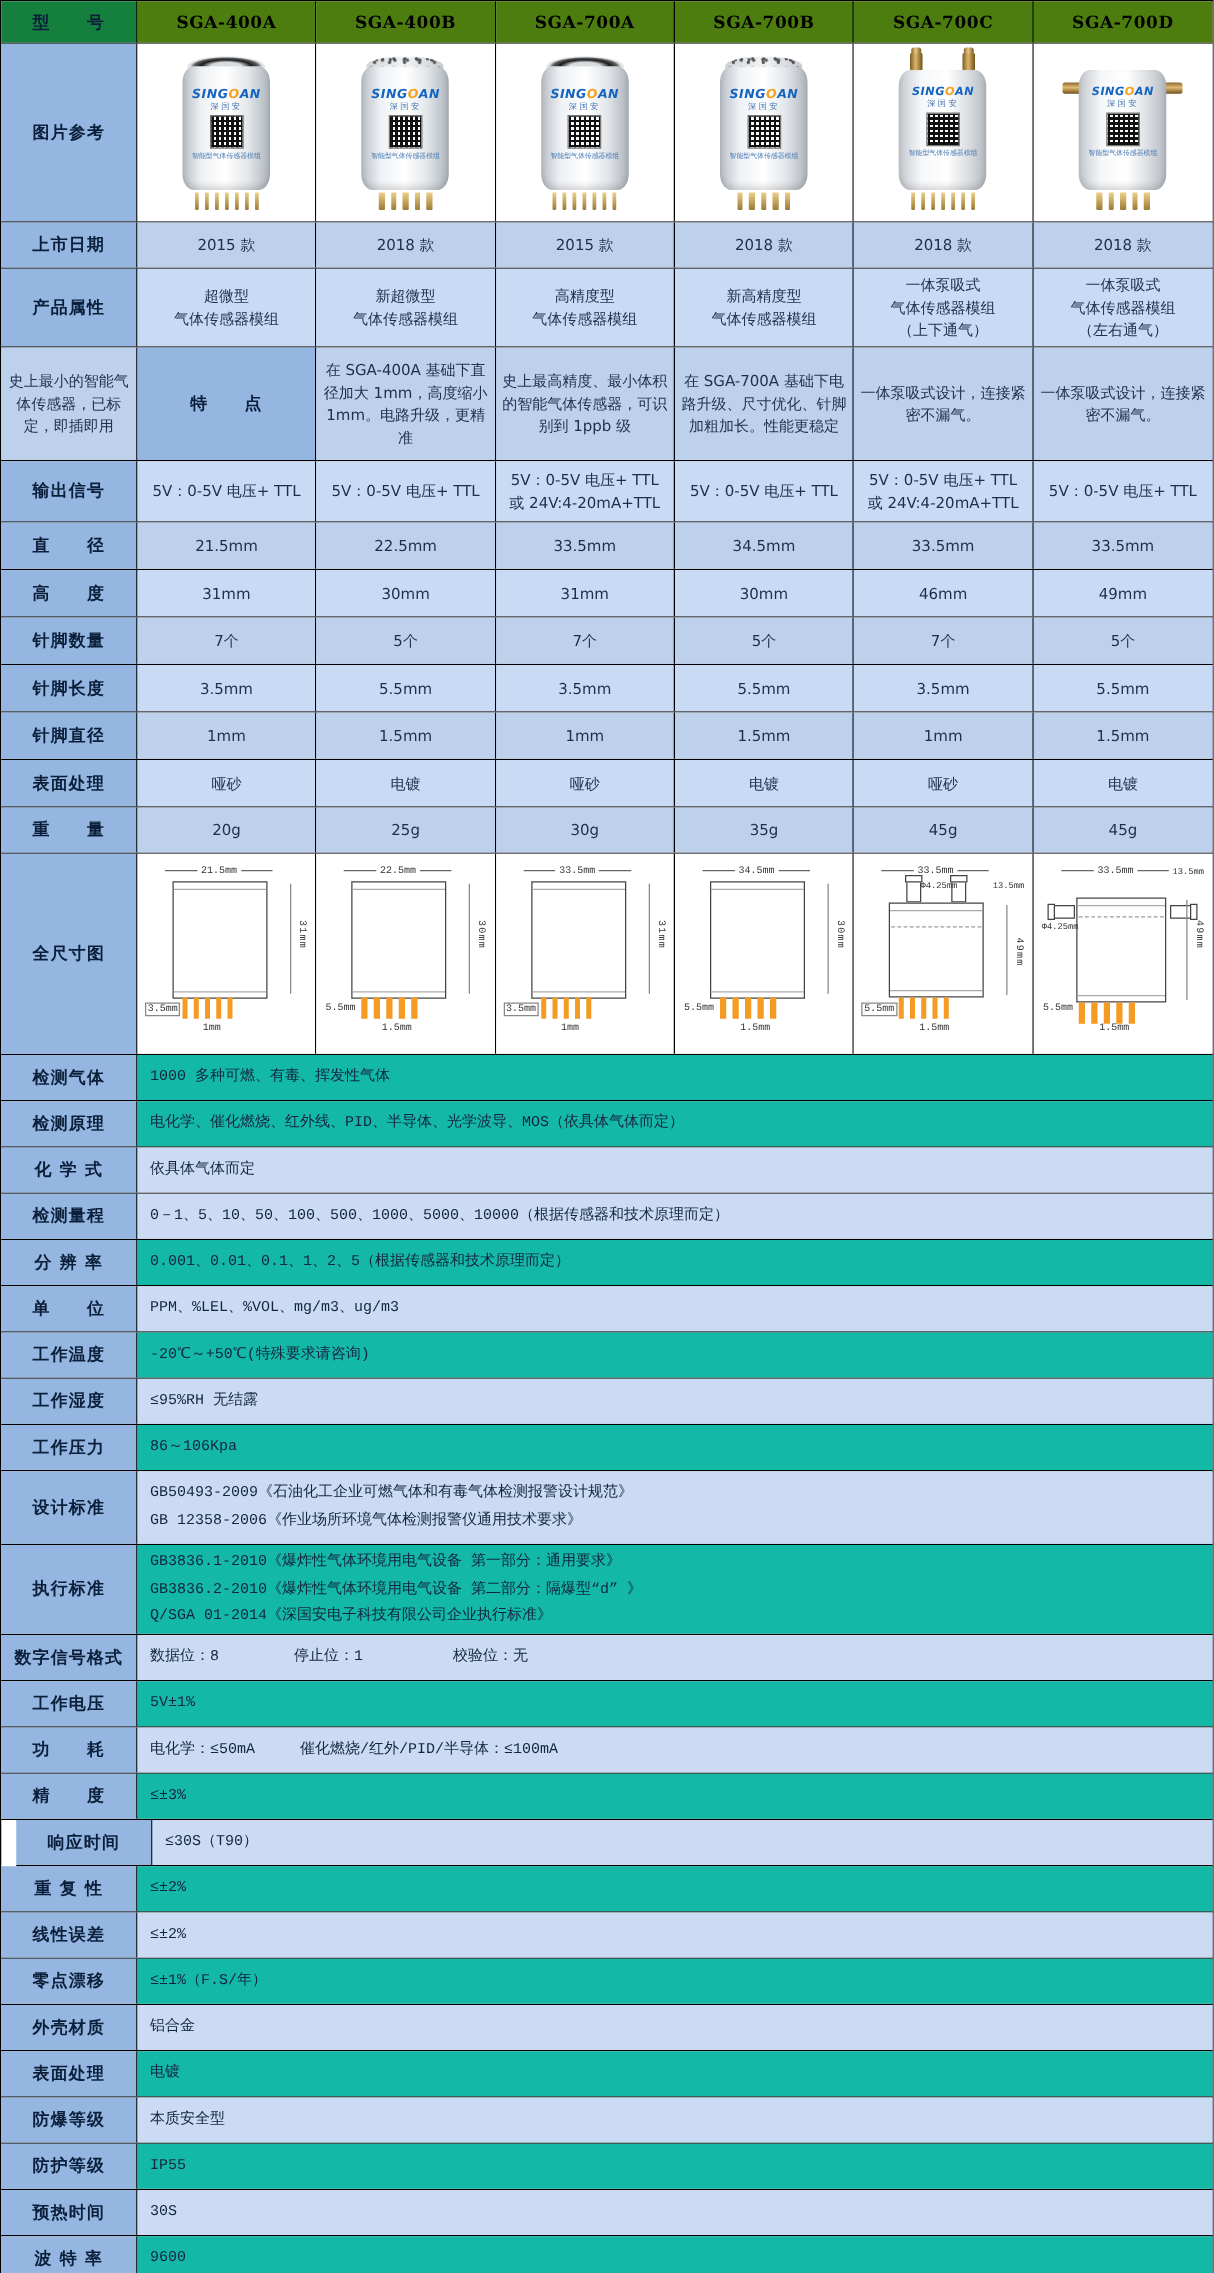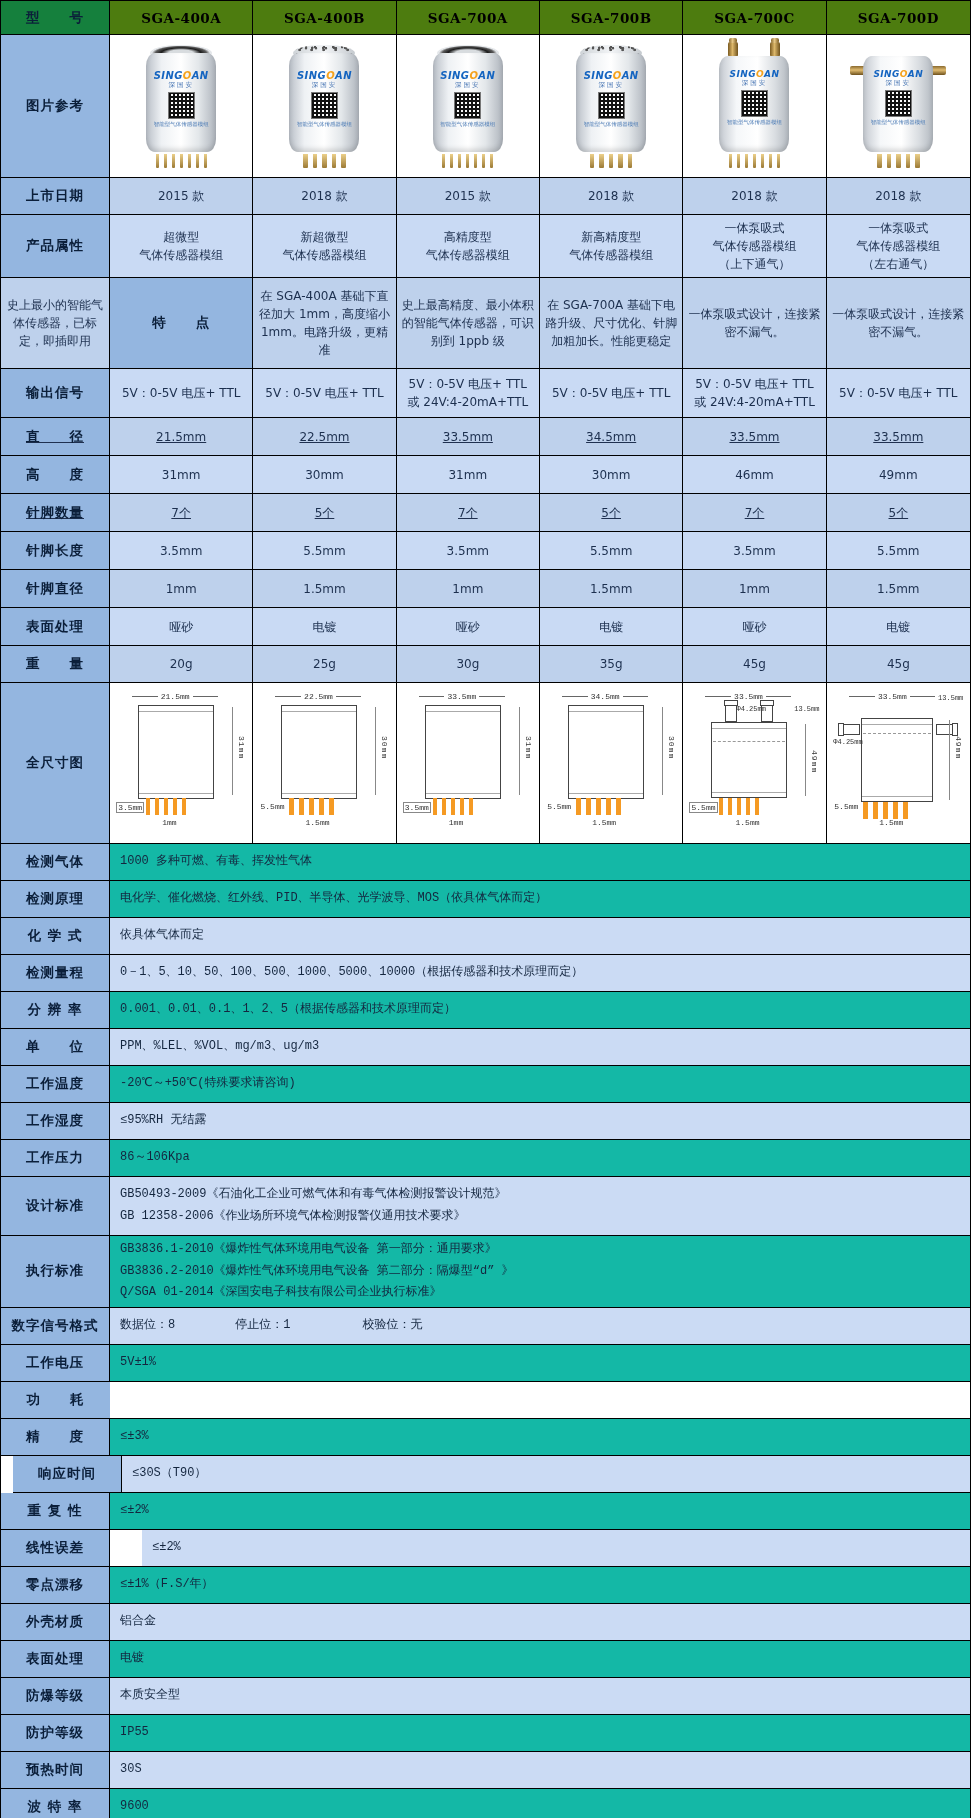--- a/index.html
+++ b/index.html
@@ -262,39 +262,39 @@
       <div class="cell label-cell">输出信号</div>
       <div class="cell val-cell shade-b">5V：0-5V 电压+ TTL</div>
       <div class="cell val-cell shade-b">5V：0-5V 电压+ TTL</div>
       <div class="cell val-cell shade-b">5V：0-5V 电压+ TTL
 或 24V:4-20mA+TTL</div>
       <div class="cell val-cell shade-b">5V：0-5V 电压+ TTL</div>
       <div class="cell val-cell shade-b">5V：0-5V 电压+ TTL
 或 24V:4-20mA+TTL</div>
       <div class="cell val-cell shade-b">5V：0-5V 电压+ TTL</div>
     </div>
-    <div class="row" style="min-height: 37px; text-decoration: underline;">
+    <div class="row" style="min-height: 37px;">
       <div class="cell label-cell">直　　径</div>
       <div class="cell val-cell shade-a">21.5mm</div>
       <div class="cell val-cell shade-a">22.5mm</div>
       <div class="cell val-cell shade-a">33.5mm</div>
       <div class="cell val-cell shade-a">34.5mm</div>
       <div class="cell val-cell shade-a">33.5mm</div>
       <div class="cell val-cell shade-a">33.5mm</div>
     </div>
     <div class="row" style="min-height: 37px;">
       <div class="cell label-cell">高　　度</div>
       <div class="cell val-cell shade-b">31mm</div>
       <div class="cell val-cell shade-b">30mm</div>
       <div class="cell val-cell shade-b">31mm</div>
       <div class="cell val-cell shade-b">30mm</div>
       <div class="cell val-cell shade-b">46mm</div>
       <div class="cell val-cell shade-b">49mm</div>
     </div>
-    <div class="row" style="min-height: 37px; text-decoration: underline;">
+    <div class="row" style="min-height: 37px;">
       <div class="cell label-cell">针脚数量</div>
       <div class="cell val-cell shade-a">7个</div>
       <div class="cell val-cell shade-a">5个</div>
       <div class="cell val-cell shade-a">7个</div>
       <div class="cell val-cell shade-a">5个</div>
       <div class="cell val-cell shade-a">7个</div>
       <div class="cell val-cell shade-a">5个</div>
     </div>
     <div class="row" style="min-height: 37px;">
       <div class="cell label-cell">针脚长度</div>
@@ -511,34 +511,35 @@
     <div class="row full" style="min-height: 36px;">
       <div class="cell label-cell">数字信号格式</div>
       <div class="cell full-val fshade-b">数据位：8　　　　　停止位：1　　　　　　校验位：无</div>
     </div>
     <div class="row full" style="min-height: 36px;">
       <div class="cell label-cell">工作电压</div>
       <div class="cell full-val fshade-a">5V±1%</div>
     </div>
     <div class="row full" style="min-height: 36px;">
       <div class="cell label-cell">功　　耗</div>
+      <div class="cell full-val fshade-b">电化学：≤50mA　　　催化燃烧/红外/PID/半导体：≤100mA</div>
     </div>
     <div class="row full" style="min-height: 36px;">
       <div class="cell label-cell">精　　度</div>
       <div class="cell full-val fshade-a">≤±3%</div>
     </div>
     <div class="row full" style="min-height: 36px; margin-left: 12px;">
       <div class="cell label-cell">响应时间</div>
       <div class="cell full-val fshade-b">≤30S（T90）</div>
     </div>
     <div class="row full" style="min-height: 36px;">
       <div class="cell label-cell">重 复 性</div>
       <div class="cell full-val fshade-a">≤±2%</div>
     </div>
-    <div class="row full" style="min-height: 36px; gap: 32px;">
+    <div class="row full" style="min-height: 36px;">
       <div class="cell label-cell">线性误差</div>
       <div class="cell full-val fshade-b">≤±2%</div>
     </div>
     <div class="row full" style="min-height: 36px;">
       <div class="cell label-cell">零点漂移</div>
       <div class="cell full-val fshade-a">≤±1%（F.S/年）</div>
     </div>
     <div class="row full" style="min-height: 36px;">
       <div class="cell label-cell">外壳材质</div>
       <div class="cell full-val fshade-b">铝合金</div>

